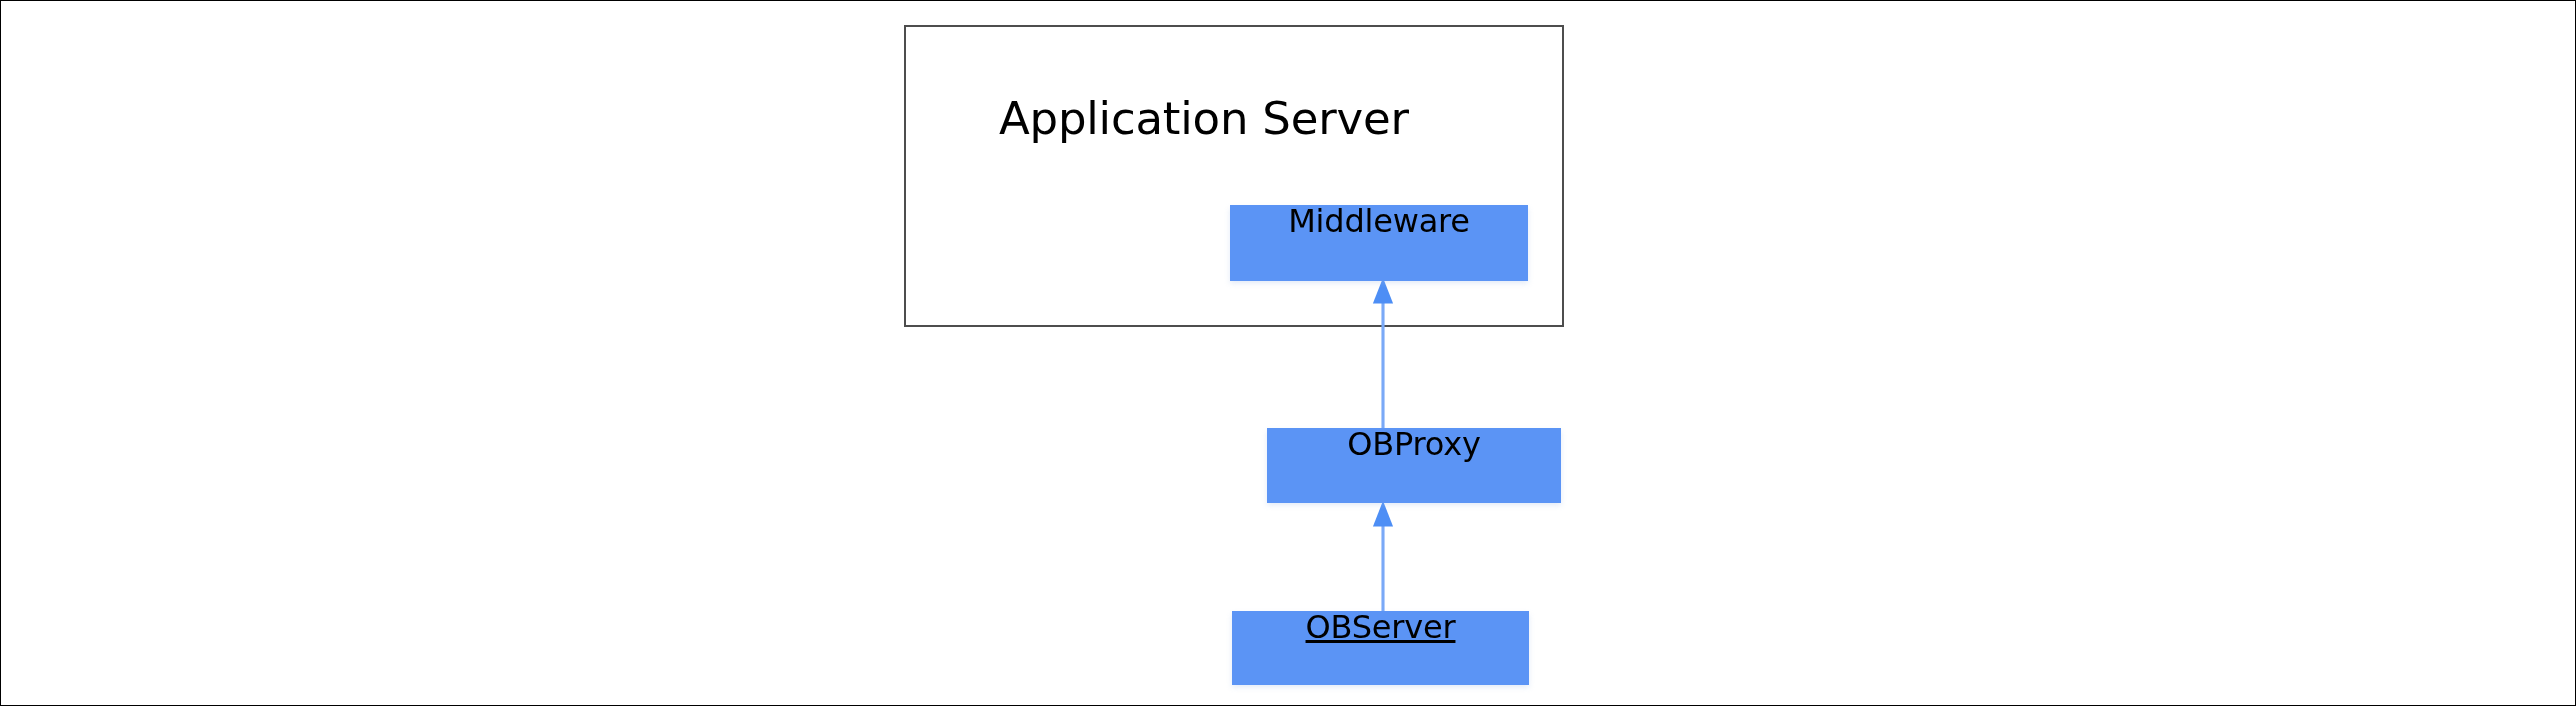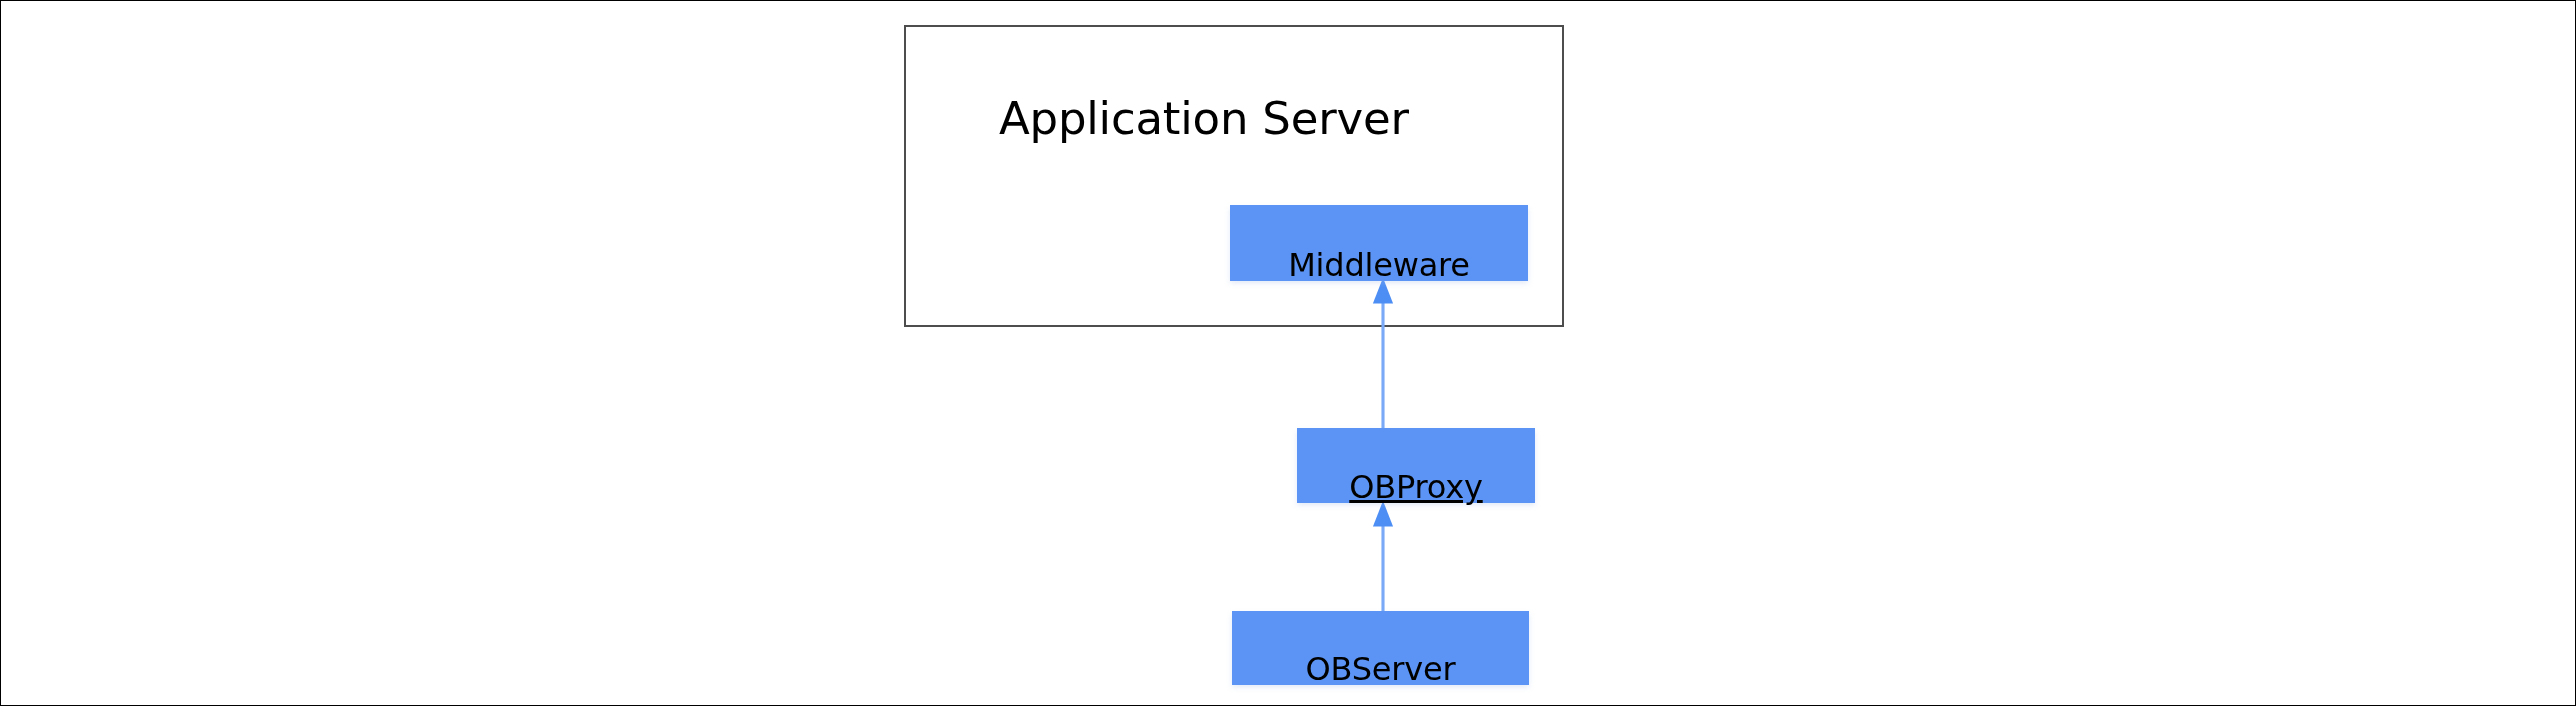--- a/index.html
+++ b/index.html
@@ -49,53 +49,53 @@
     z-index: 3;
     margin-left: 40px;
   }
 
   
   .node-box {
     position: absolute;
     box-sizing: border-box;
     background: #5b94f5;
     display: flex;
-    align-items: flex-end;
+    align-items: flex-start;
     justify-content: center;
     color: #000000;
     font-size: 32px;
     line-height: 1;
     white-space: nowrap;
     letter-spacing: -0.2px;
     box-shadow: 0 2.8px 5.5px rgba(160, 185, 230, 0.30);
   }
 
   .node-middleware {
     left: 1229px;
     top: 204px;
     width: 298px;
     height: 76px;
     z-index: 4;
   }
 
   .node-obproxy {
-    left: 1296px;
+    left: 1266px;
     top: 427px;
-    width: 238px;
+    width: 294px;
     height: 75px;
     z-index: 4;
-    text-decoration: underline;
   }
 
   .node-observer {
     left: 1231px;
     top: 610px;
     width: 297px;
     height: 74px;
     z-index: 4;
+    text-decoration: underline;
   }
 
   
   .arrow {
     position: absolute;
     z-index: 3;
     overflow: visible;
   }
 
   .arrow-obproxy-middleware {

